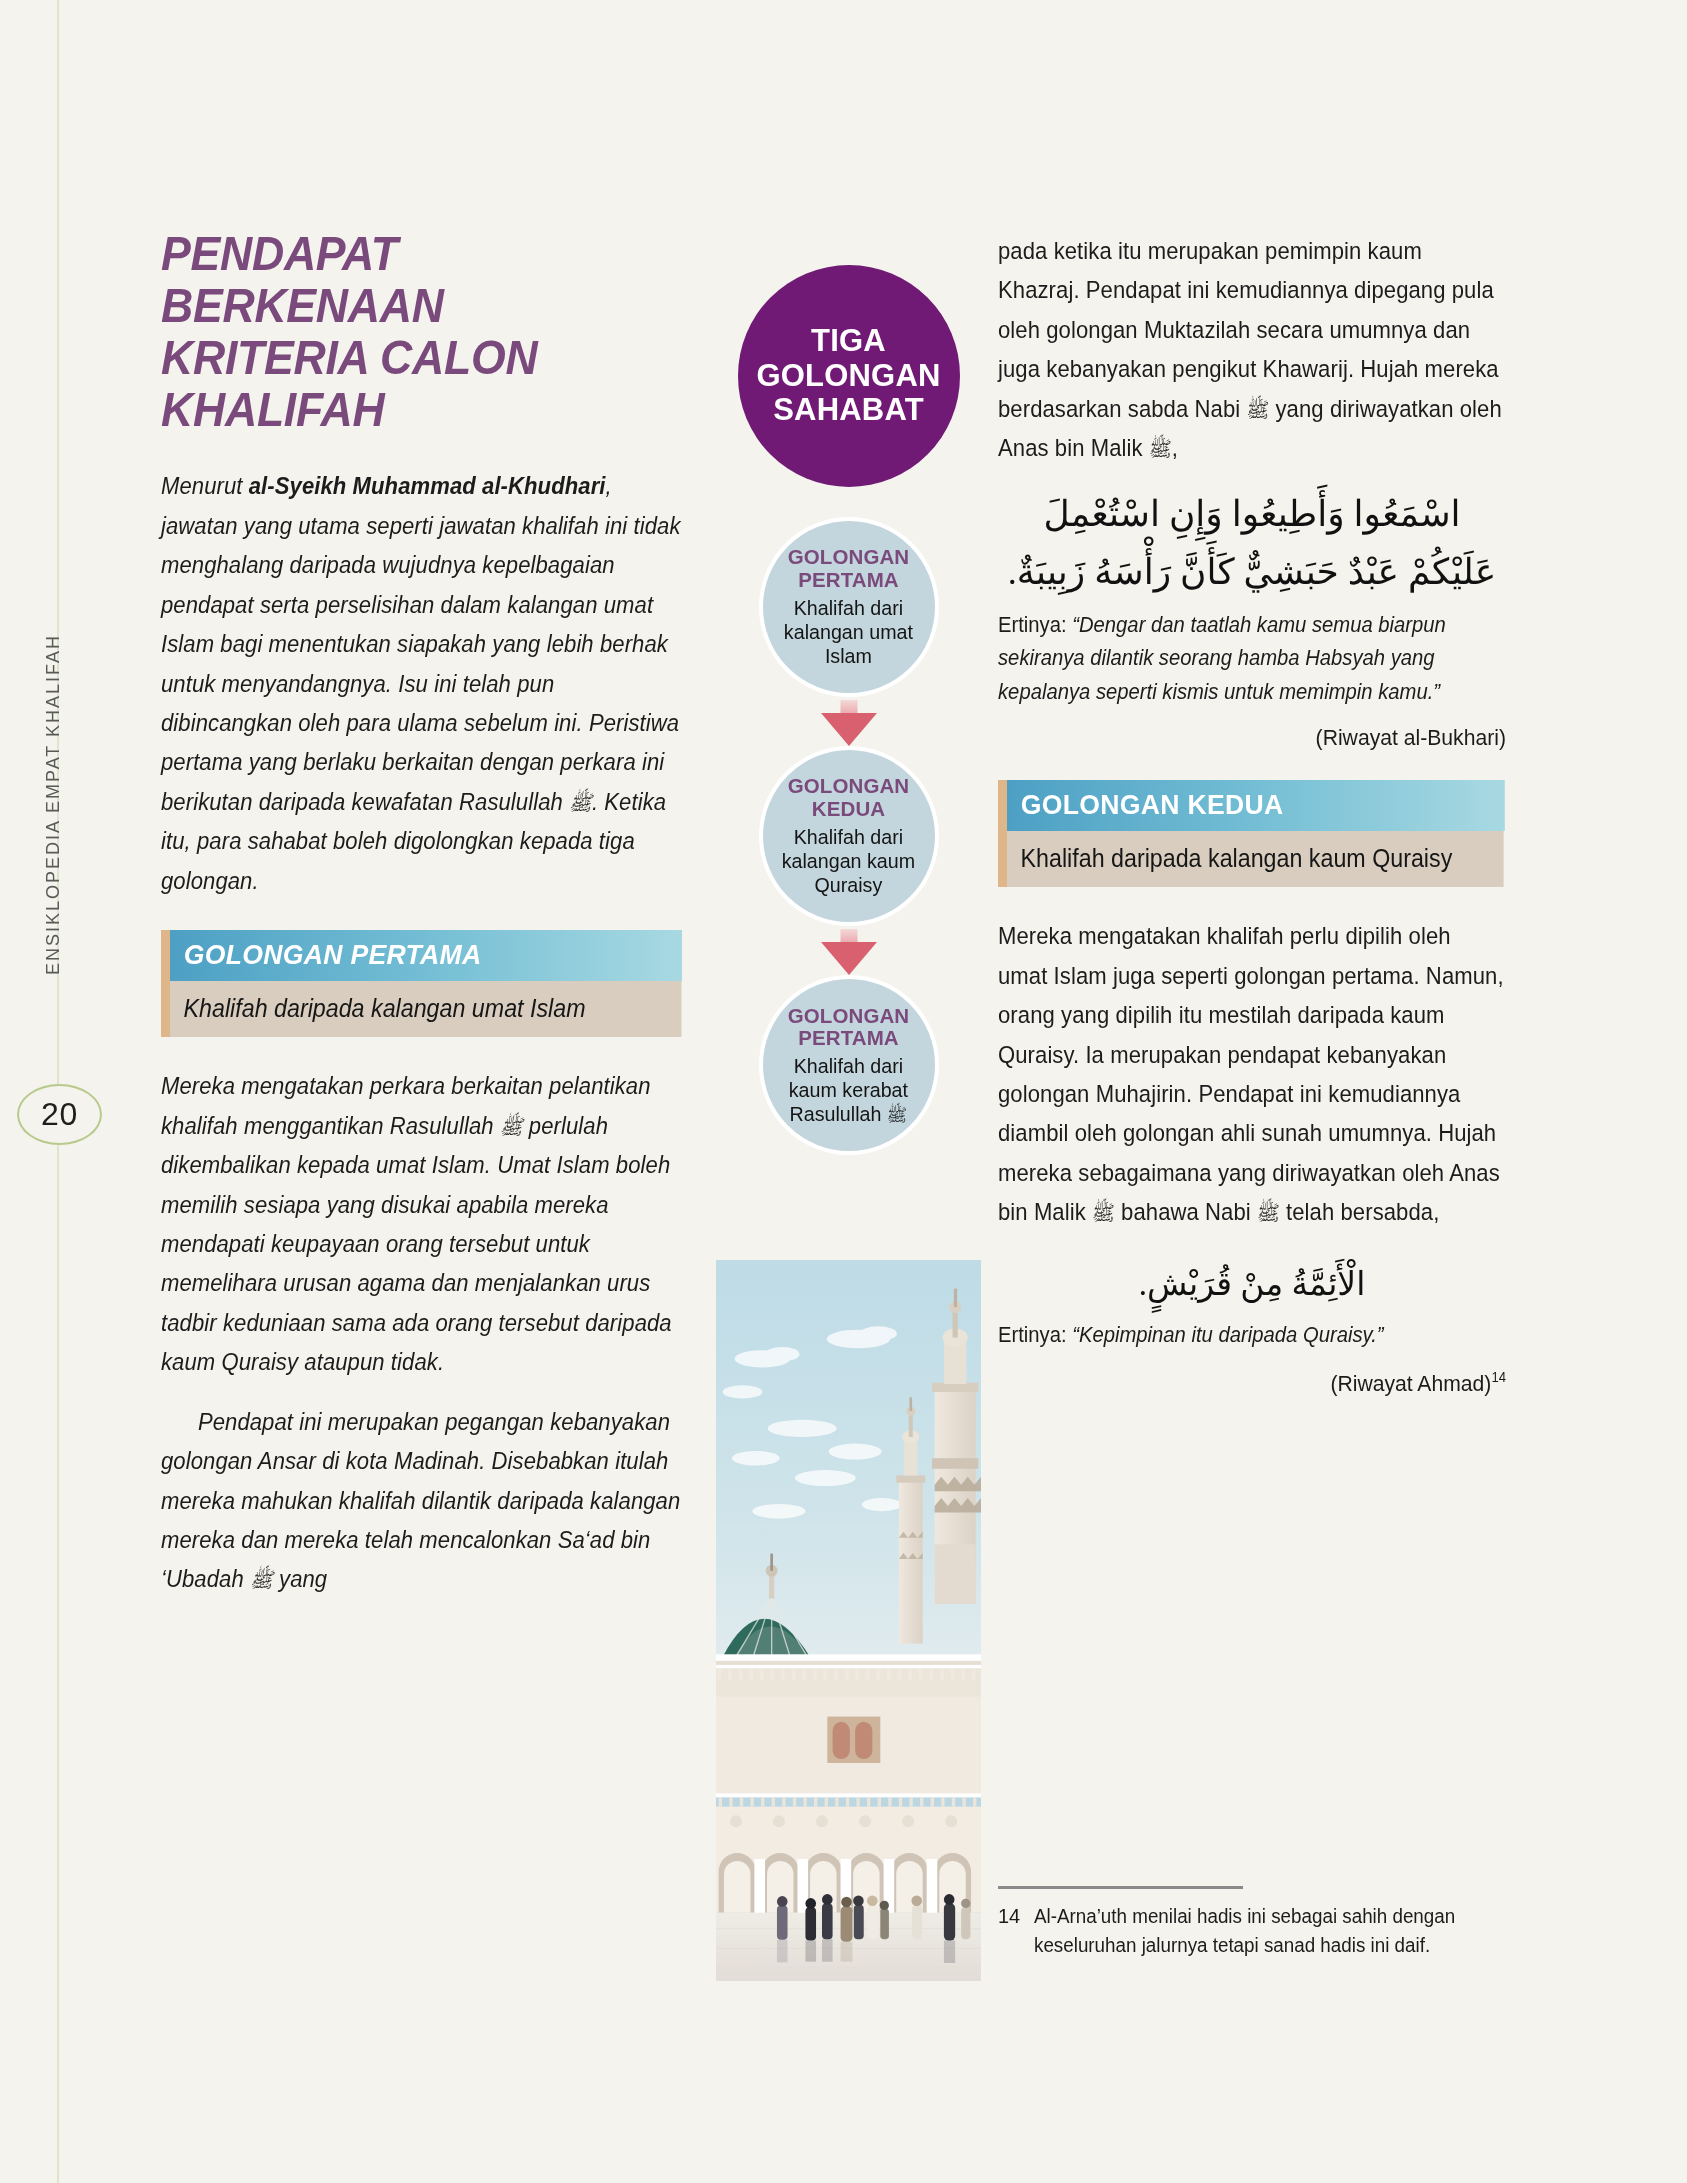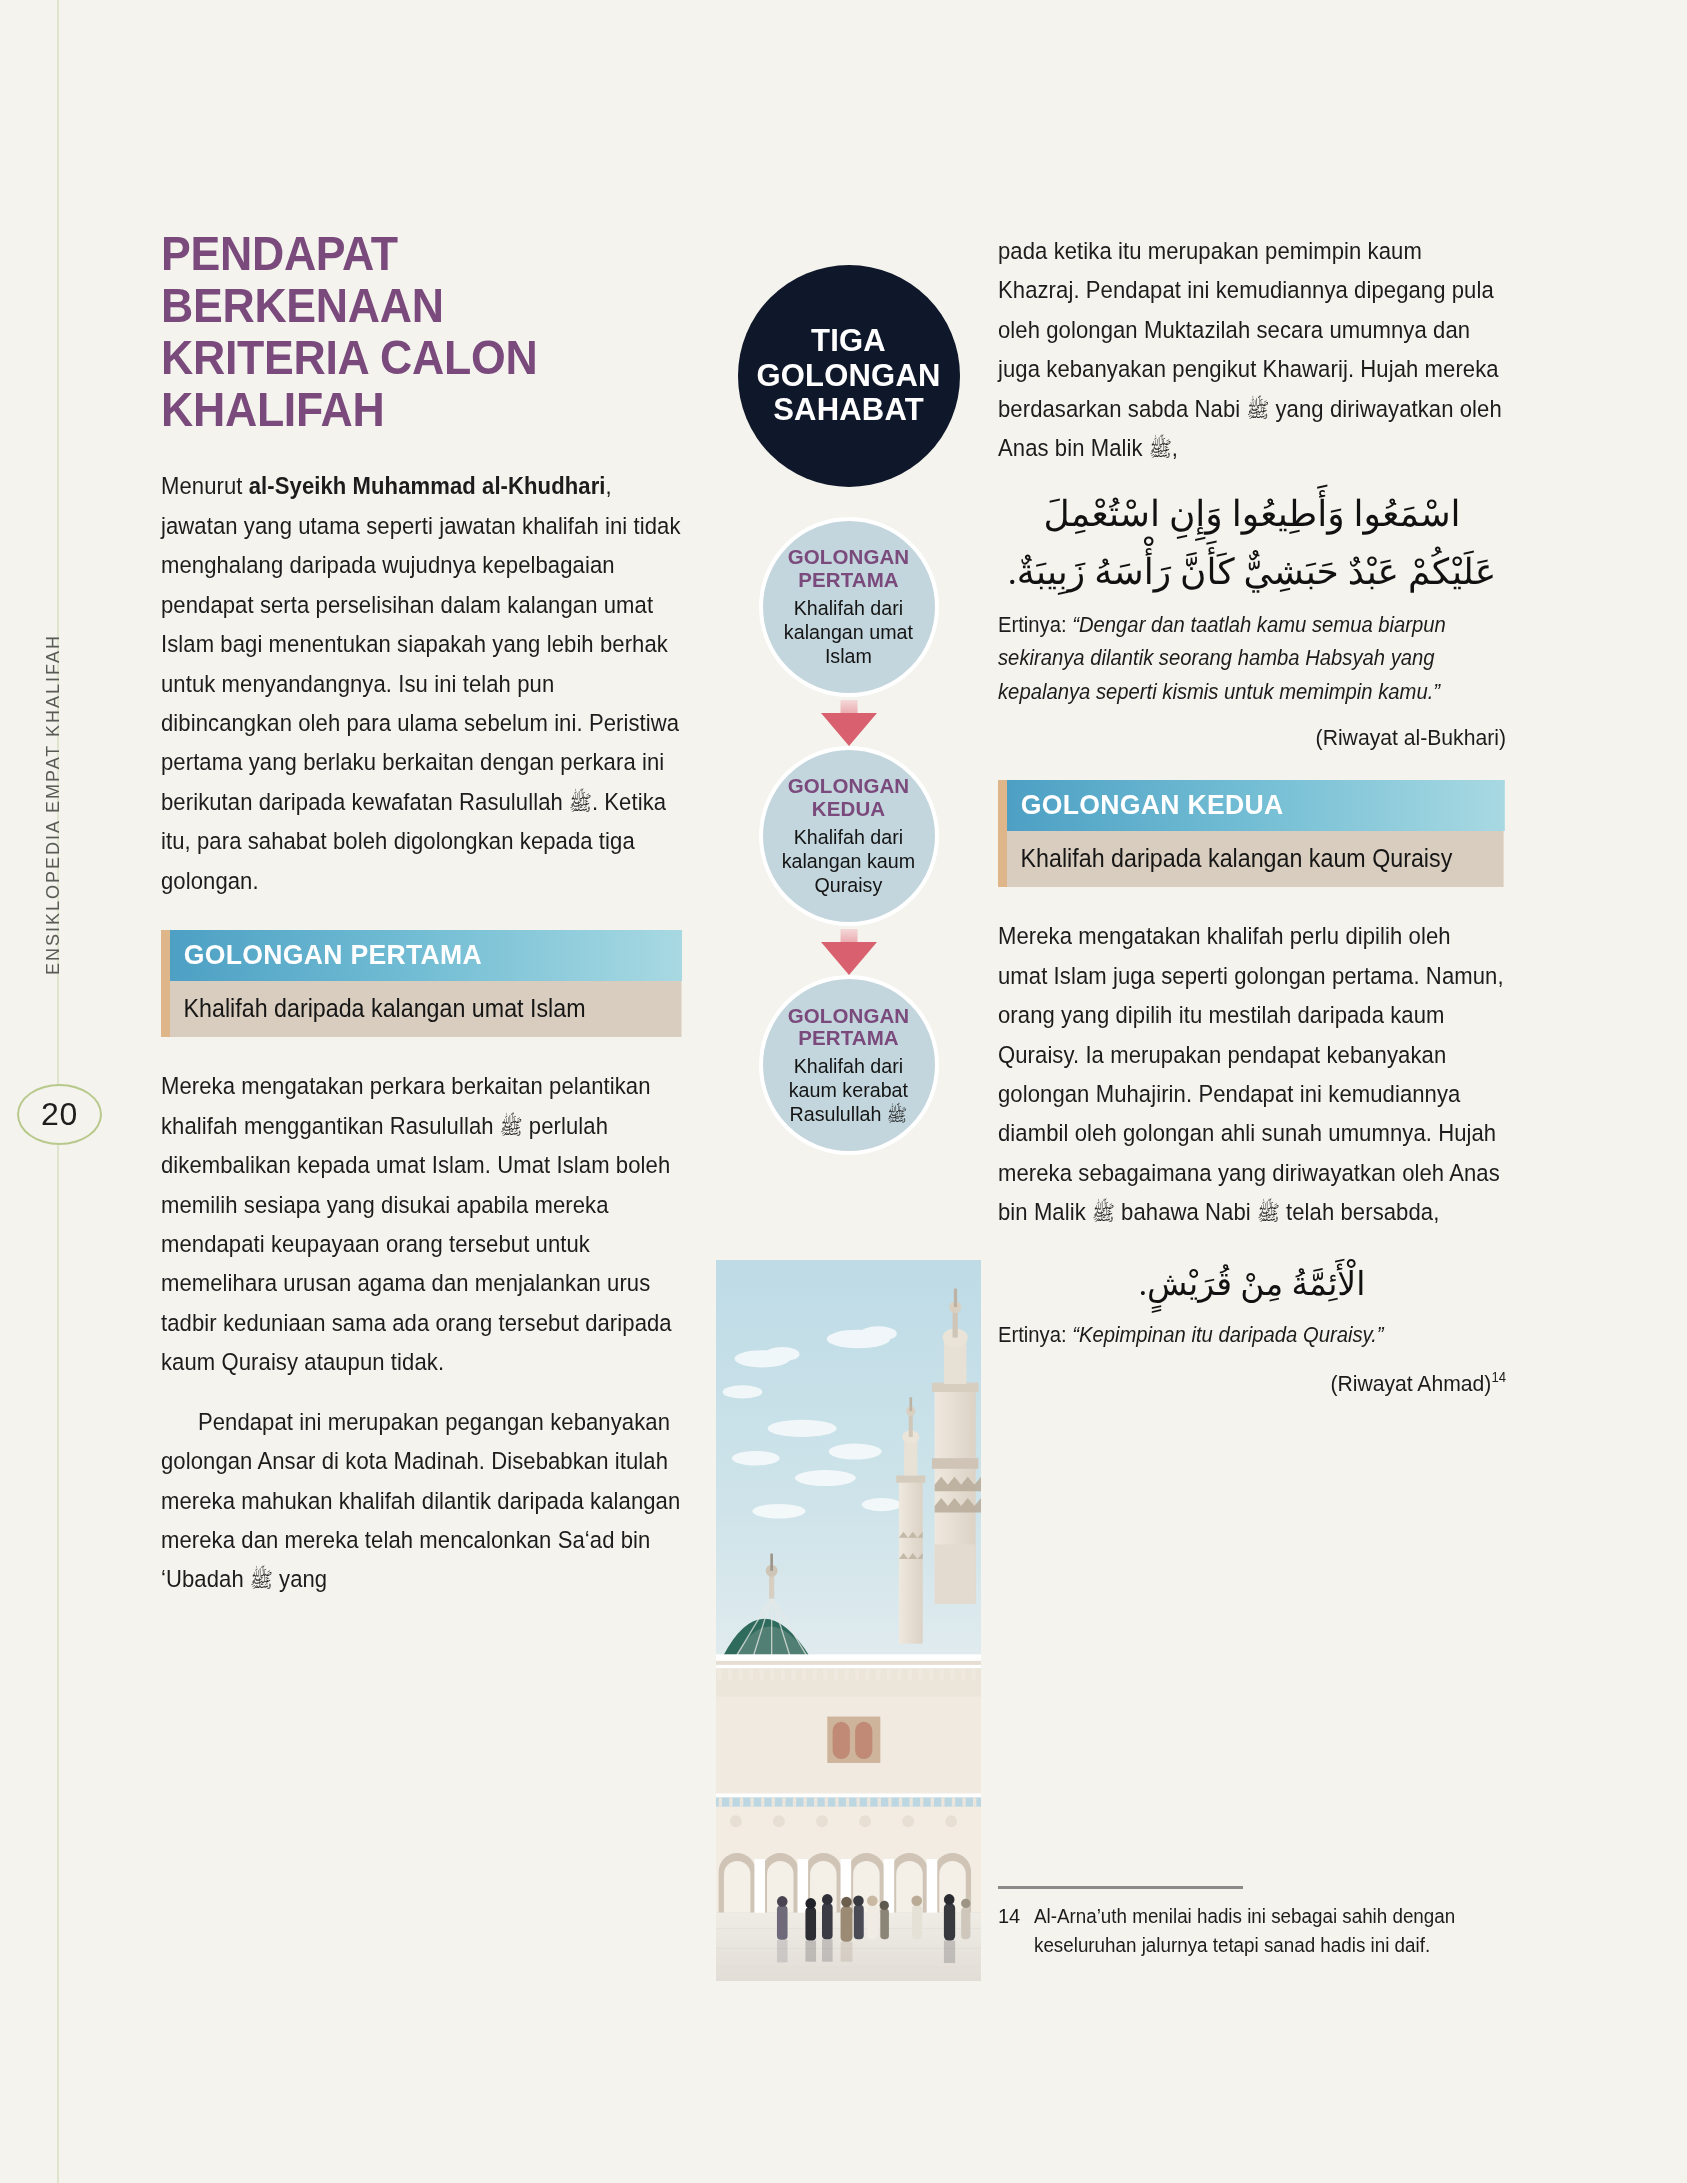--- a/index.html
+++ b/index.html
@@ -55,20 +55,21 @@
     color: #1e1e1e;
     letter-spacing: 0.7px;
   }
 
   
   .col-left {
     position: absolute;
     left: 161px;
     top: 228px;
     width: 523px;
+    font-style: italic;
   }
   .col-mid {
     position: absolute;
     left: 716px;
     top: 265px;
     width: 265px;
   }
   .col-right {
     position: absolute;
     left: 998px;
@@ -145,21 +146,21 @@
     transform-origin: left center;
     width: 107%;
     box-sizing: border-box;
   }
 
   
   .circle-big {
     width: 222px;
     height: 222px;
     border-radius: 50%;
-    background: #0f172a;
+    background: #701a75;
     color: #ffffff;
     display: flex;
     flex-direction: column;
     align-items: center;
     justify-content: center;
     font-family: "Liberation Sans Narrow", "Liberation Sans", sans-serif;
     font-weight: bold;
     font-size: 31px;
     line-height: 1.12;
     text-align: center;

